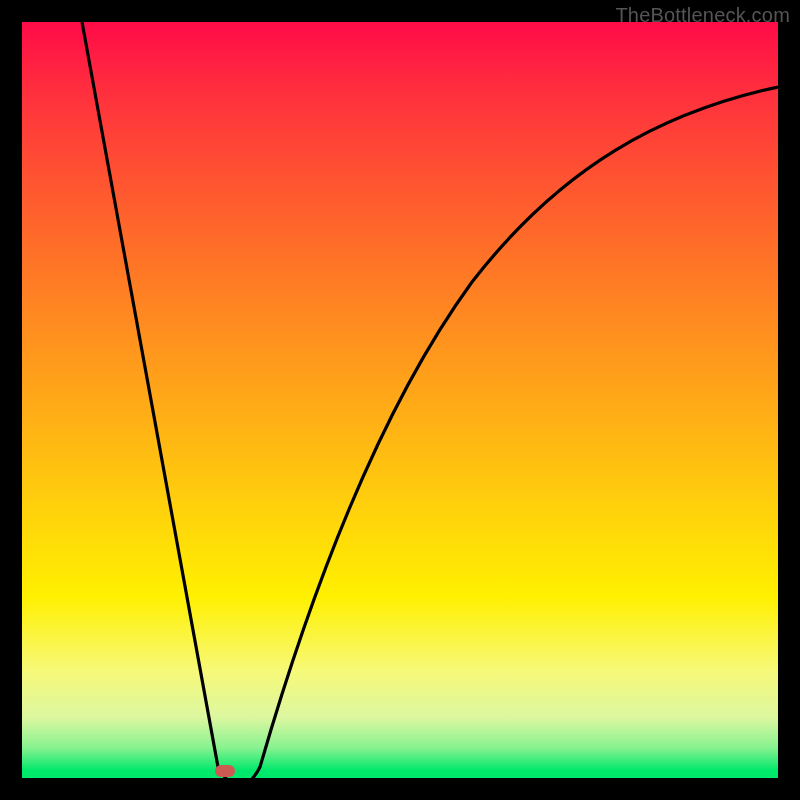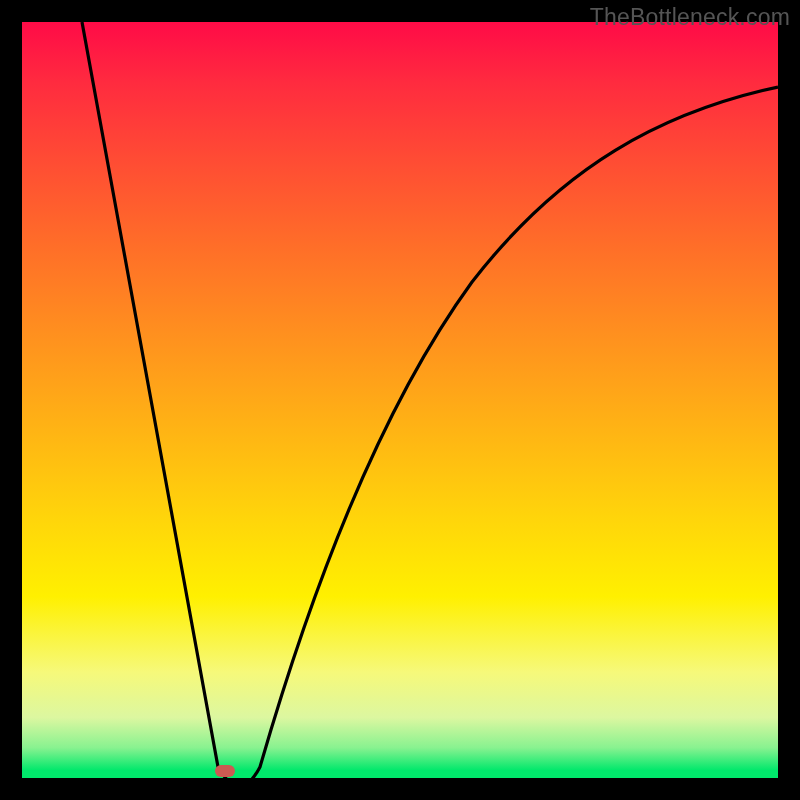--- a/index.html
+++ b/index.html
@@ -15,21 +15,21 @@
     position: relative;
     width: 800px;
     height: 800px;
     background: #000;
   }
   .watermark {
     position: absolute;
     top: 4px;
     right: 10px;
     color: #555;
-    font-size: 23px;
+    font-size: 20px;
     font-weight: 500;
     letter-spacing: 0.2px;
     z-index: 10;
   }
   .plot-area {
     position: absolute;
     left: 22px;
     top: 22px;
     width: 756px;
     height: 756px;

